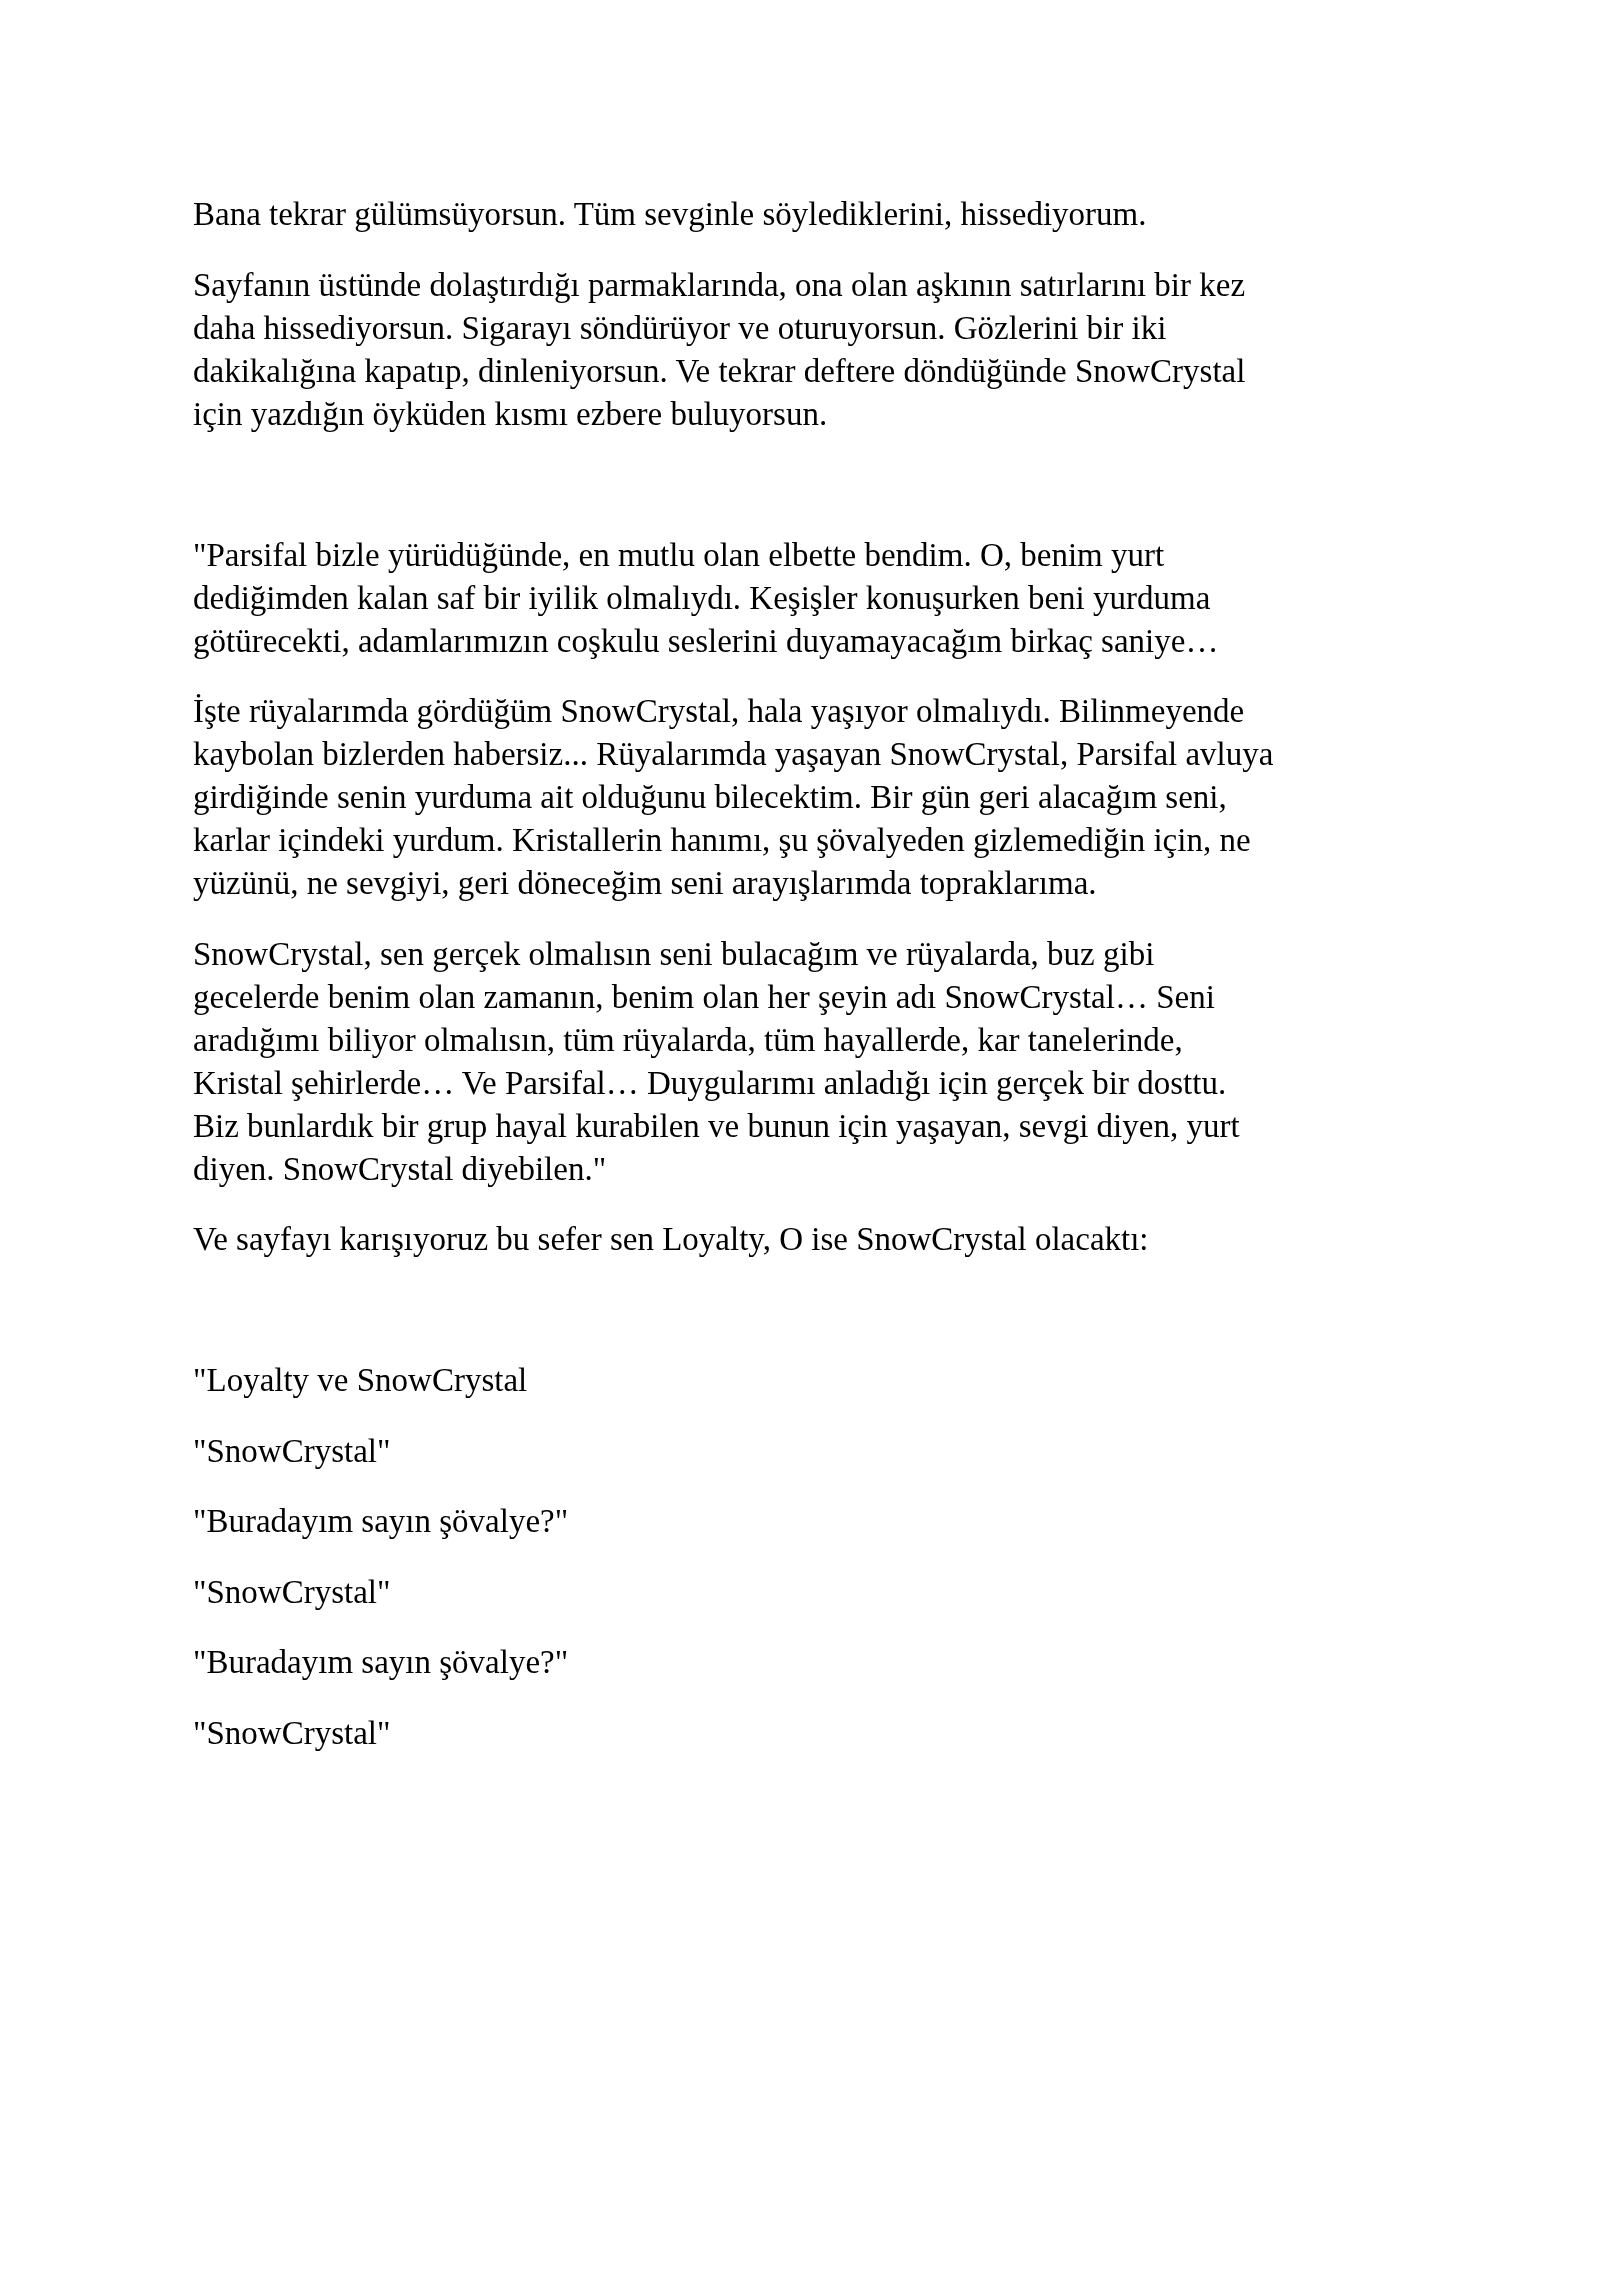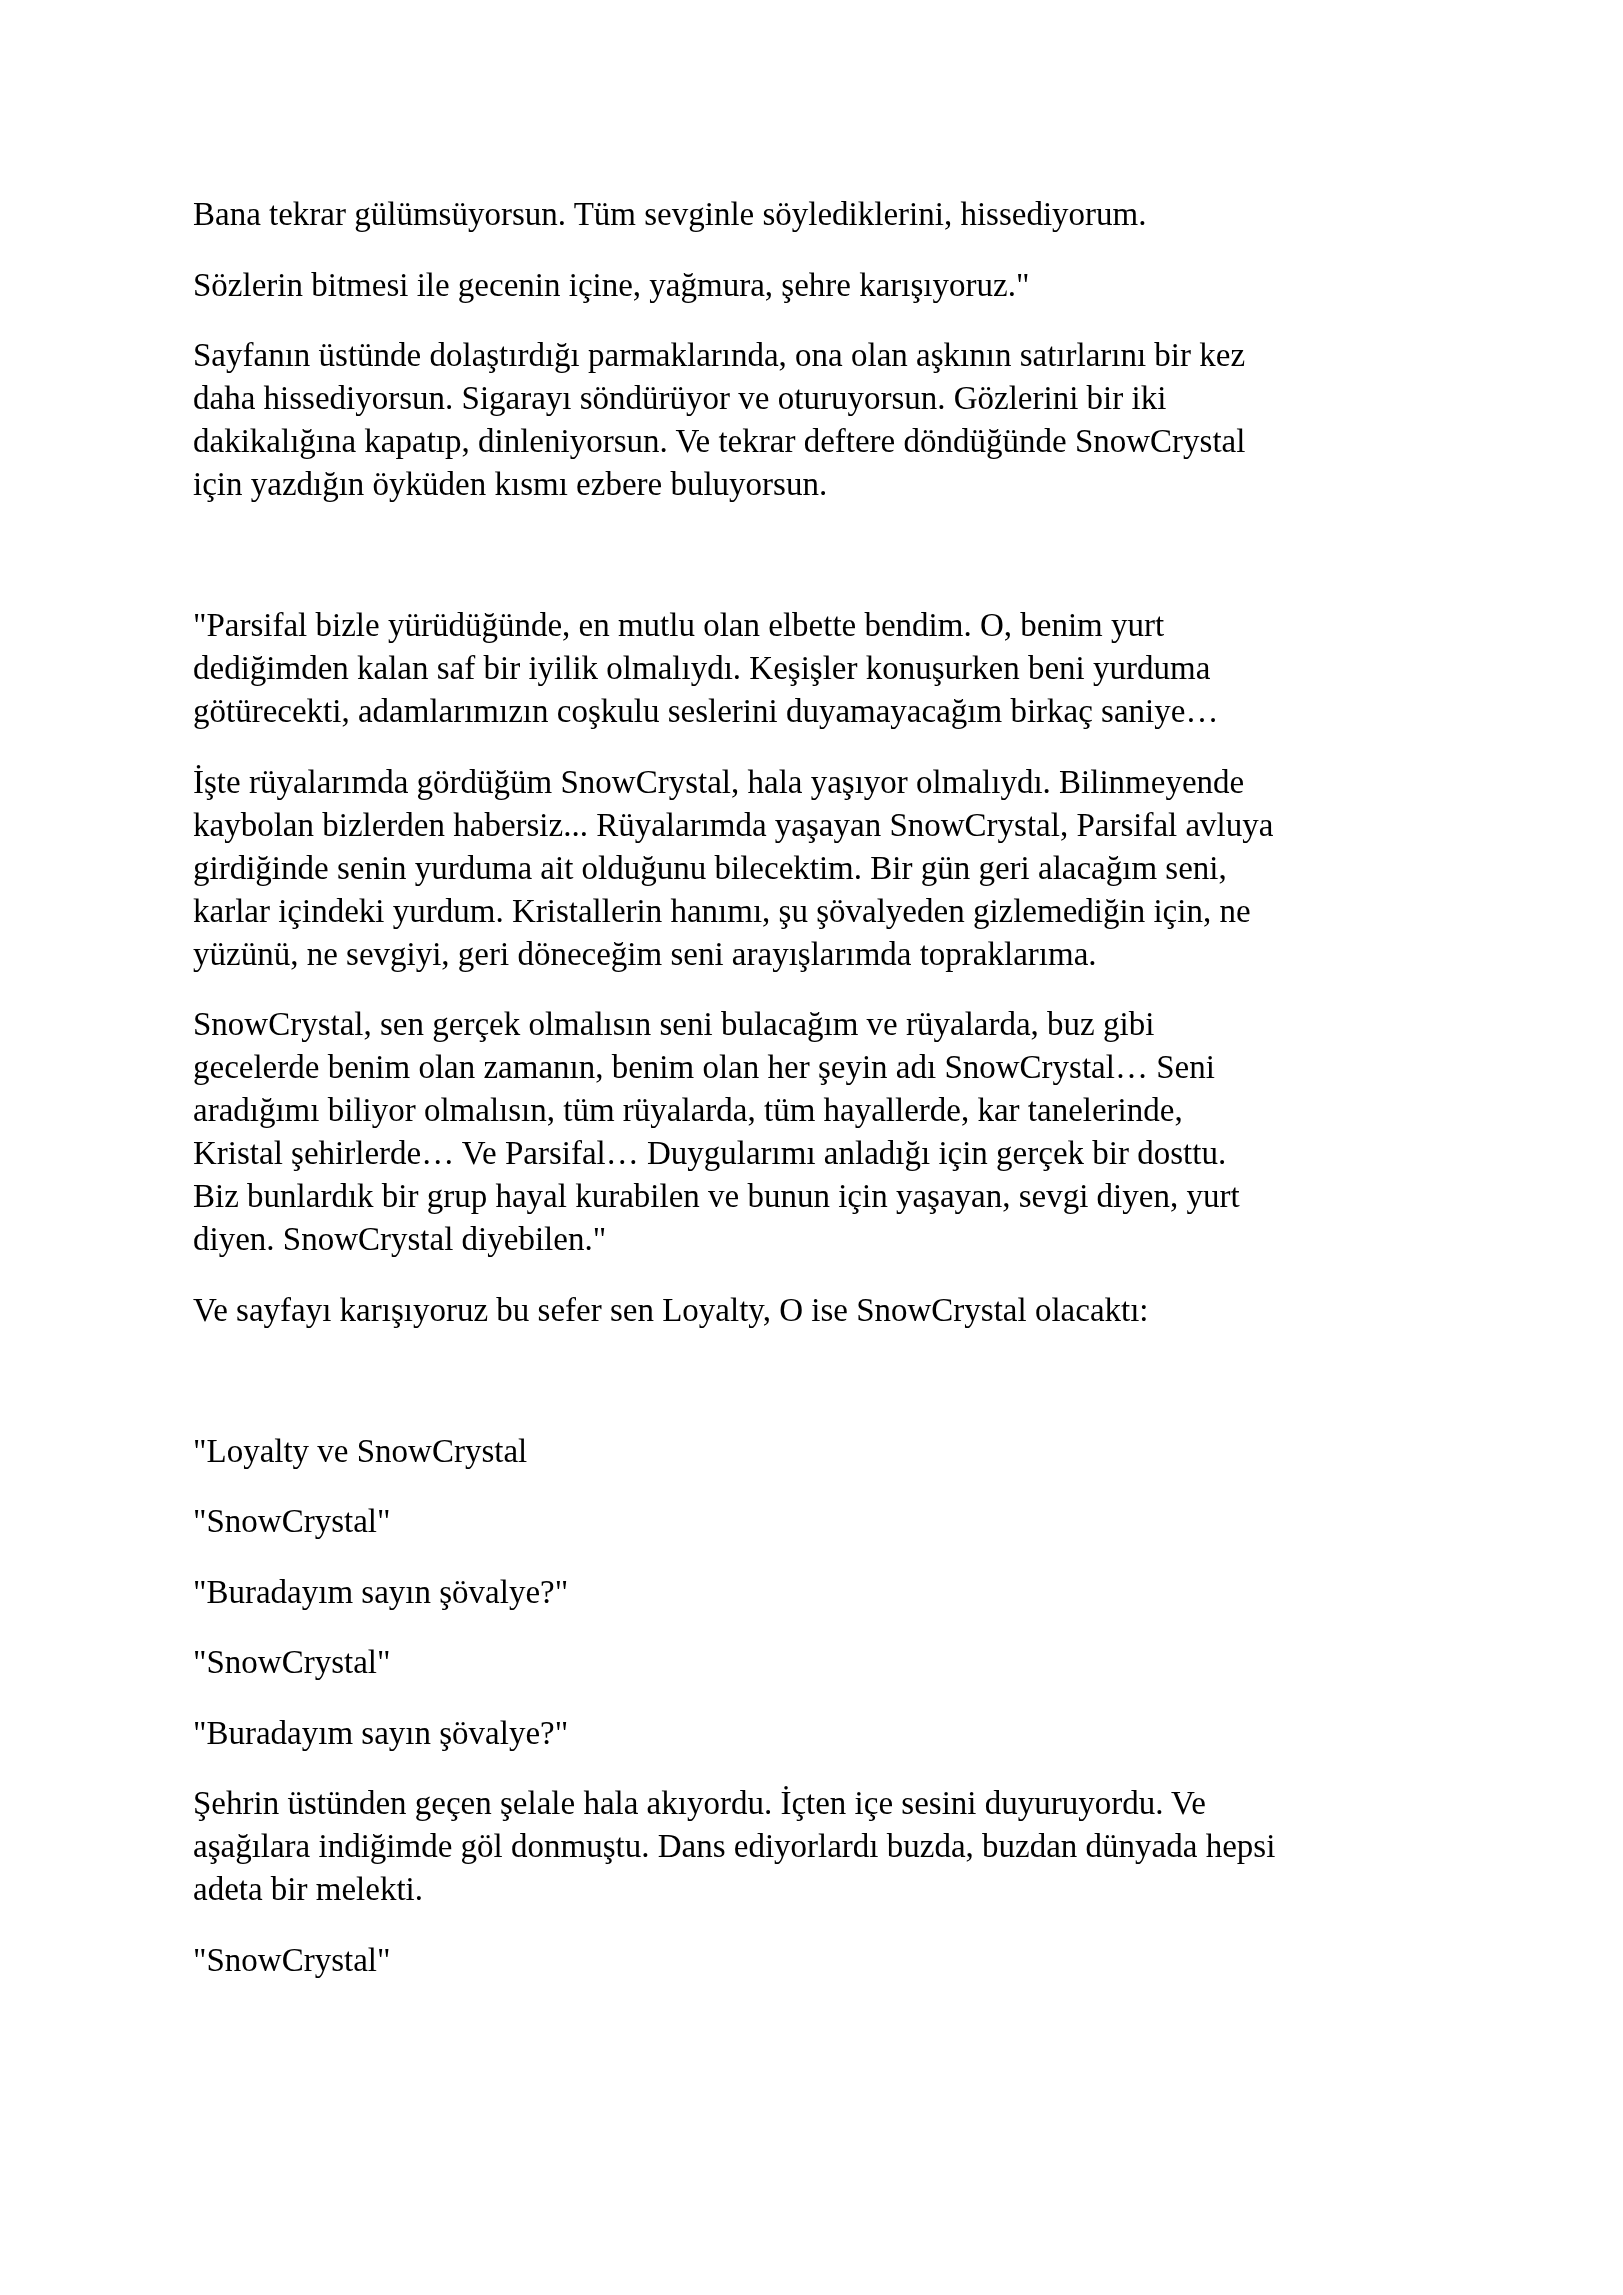--- a/index.html
+++ b/index.html
@@ -26,29 +26,27 @@
     min-height: 43px;
     white-space: normal;
     word-spacing: normal;
   }
 </style>
 </head>
 <body>
 
 <div class="page">
   <p>Bana tekrar gülümsüyorsun. Tüm sevginle söylediklerini, hissediyorum.</p>
-  <p>Sözlerin bitmesi ile gecenin içine, yağmura, şehre karışıyoruz."</p>
   <p>Sayfanın üstünde dolaştırdığı parmaklarında, ona olan aşkının satırlarını bir kez daha hissediyorsun. Sigarayı söndürüyor ve oturuyorsun. Gözlerini bir iki dakikalığına kapatıp, dinleniyorsun. Ve tekrar deftere döndüğünde SnowCrystal için yazdığın öyküden kısmı ezbere buluyorsun.</p>
   <p></p>
   <p>"Parsifal bizle yürüdüğünde, en mutlu olan elbette bendim. O, benim yurt dediğimden kalan saf bir iyilik olmalıydı. Keşişler konuşurken beni yurduma götürecekti, adamlarımızın coşkulu seslerini duyamayacağım birkaç saniye…</p>
   <p>İşte rüyalarımda gördüğüm SnowCrystal, hala yaşıyor olmalıydı. Bilinmeyende kaybolan bizlerden habersiz... Rüyalarımda yaşayan SnowCrystal, Parsifal avluya girdiğinde senin yurduma ait olduğunu bilecektim. Bir gün geri alacağım seni, karlar içindeki yurdum. Kristallerin hanımı, şu şövalyeden gizlemediğin için, ne yüzünü, ne sevgiyi, geri döneceğim seni arayışlarımda topraklarıma.</p>
   <p>SnowCrystal, sen gerçek olmalısın seni bulacağım ve rüyalarda, buz gibi gecelerde benim olan zamanın, benim olan her şeyin adı SnowCrystal… Seni aradığımı biliyor olmalısın, tüm rüyalarda, tüm hayallerde, kar tanelerinde, Kristal şehirlerde… Ve Parsifal… Duygularımı anladığı için gerçek bir dosttu. Biz bunlardık bir grup hayal kurabilen ve bunun için yaşayan, sevgi diyen, yurt diyen. SnowCrystal diyebilen."</p>
   <p>Ve sayfayı karışıyoruz bu sefer sen Loyalty, O ise SnowCrystal olacaktı:</p>
   <p></p>
   <p>"Loyalty ve SnowCrystal</p>
   <p>"SnowCrystal"</p>
   <p>"Buradayım sayın şövalye?"</p>
   <p>"SnowCrystal"</p>
   <p>"Buradayım sayın şövalye?"</p>
-  <p>Şehrin üstünden geçen şelale hala akıyordu. İçten içe sesini duyuruyordu. Ve aşağılara indiğimde göl donmuştu. Dans ediyorlardı buzda, buzdan dünyada hepsi adeta bir melekti.</p>
   <p>"SnowCrystal"</p>
 </div>
 
 
 </body></html>

